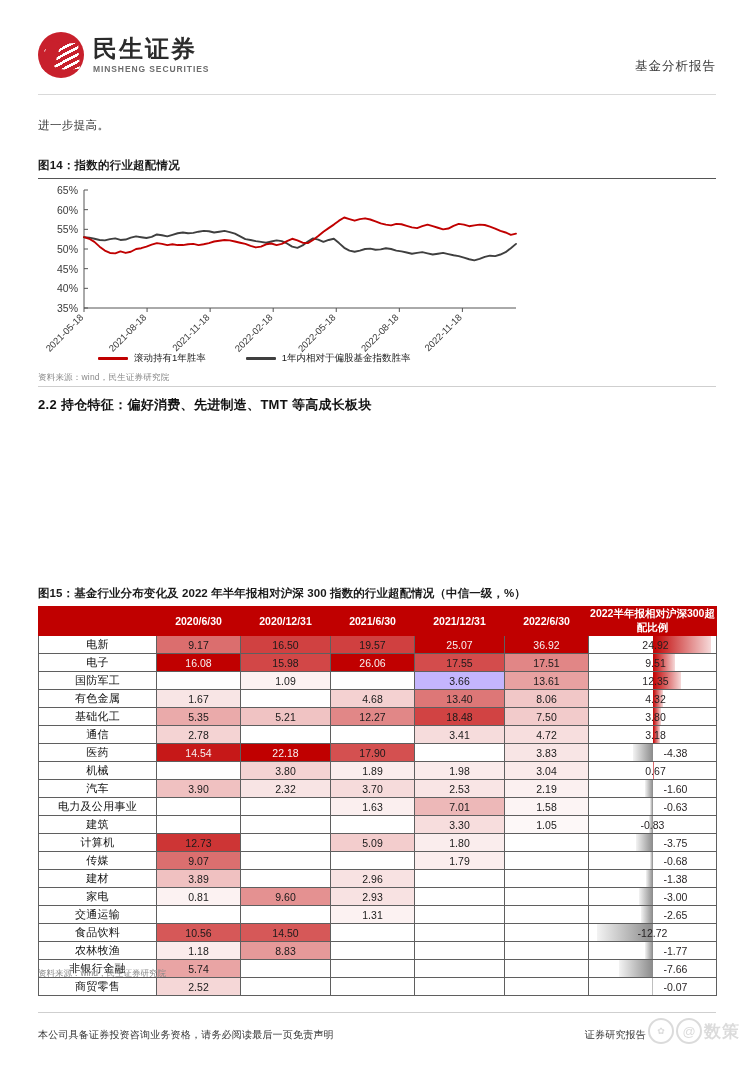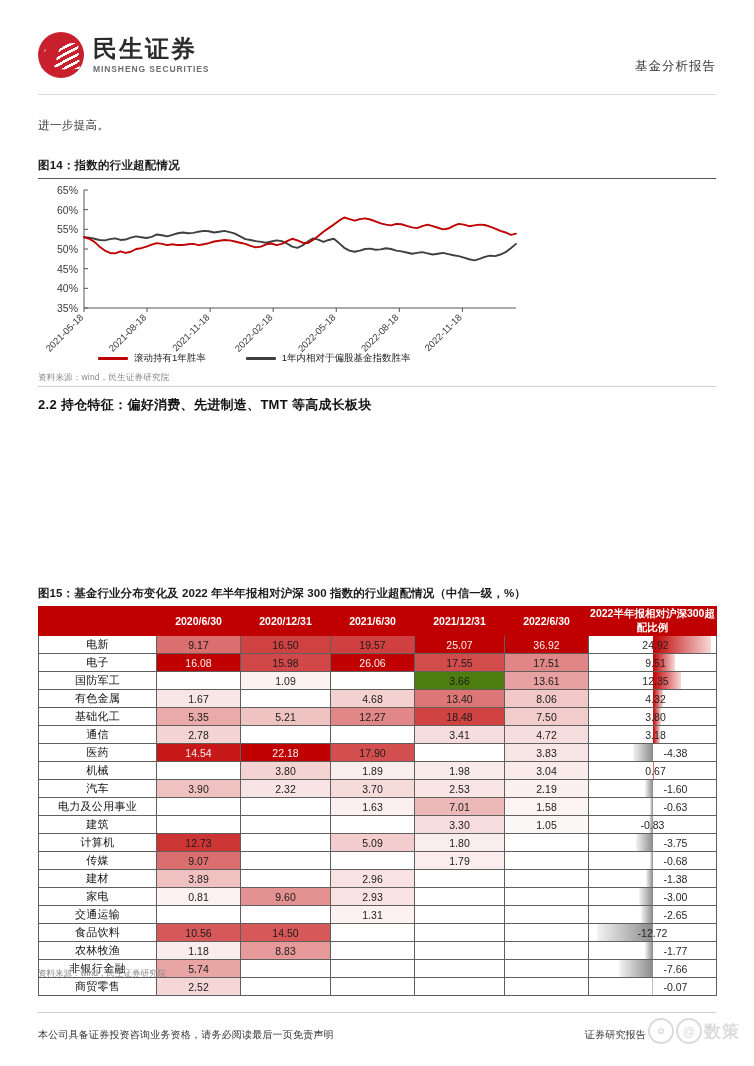--- a/index.html
+++ b/index.html
@@ -194,21 +194,21 @@
             <td class="val" style="background: rgb(192, 0, 0); color: rgb(247, 240, 240);">26.06</td>
             <td class="val" style="background: rgb(211, 76, 76);">17.55</td>
             <td class="val" style="background: rgb(225, 134, 134);">17.51</td>
             <td class="last"><span class="bar" style="left: 50%; width: 17.5546%; background: linear-gradient(90deg, rgb(192, 0, 0) 0%, rgba(192, 0, 0, 0.15) 100%);"></span><span class="num" style="margin-left: 6px;">9.51</span></td>
           </tr>
           <tr>
             <td class="name">国防军工</td>
             <td class="val" style="background: rgb(255, 255, 255);"></td>
             <td class="val" style="background: rgb(252, 242, 242);">1.09</td>
             <td class="val" style="background: rgb(255, 255, 255);"></td>
-            <td class="val" style="background: #4d7c0f;">3.66</td>
+            <td class="val" style="background: #c4b5fd;">3.66</td>
             <td class="val" style="background: rgb(232, 161, 161);">13.61</td>
             <td class="last"><span class="bar" style="left: 50%; width: 22.797%; background: linear-gradient(90deg, rgb(192, 0, 0) 0%, rgba(192, 0, 0, 0.15) 100%);"></span><span class="num" style="margin-left: 6px;">12.35</span></td>
           </tr>
           <tr>
             <td class="name">有色金属</td>
             <td class="val" style="background: rgb(248, 229, 229);">1.67</td>
             <td class="val" style="background: rgb(255, 255, 255);"></td>
             <td class="val" style="background: rgb(244, 209, 209);">4.68</td>
             <td class="val" style="background: rgb(221, 119, 119);">13.40</td>
             <td class="val" style="background: rgb(241, 199, 199);">8.06</td>

